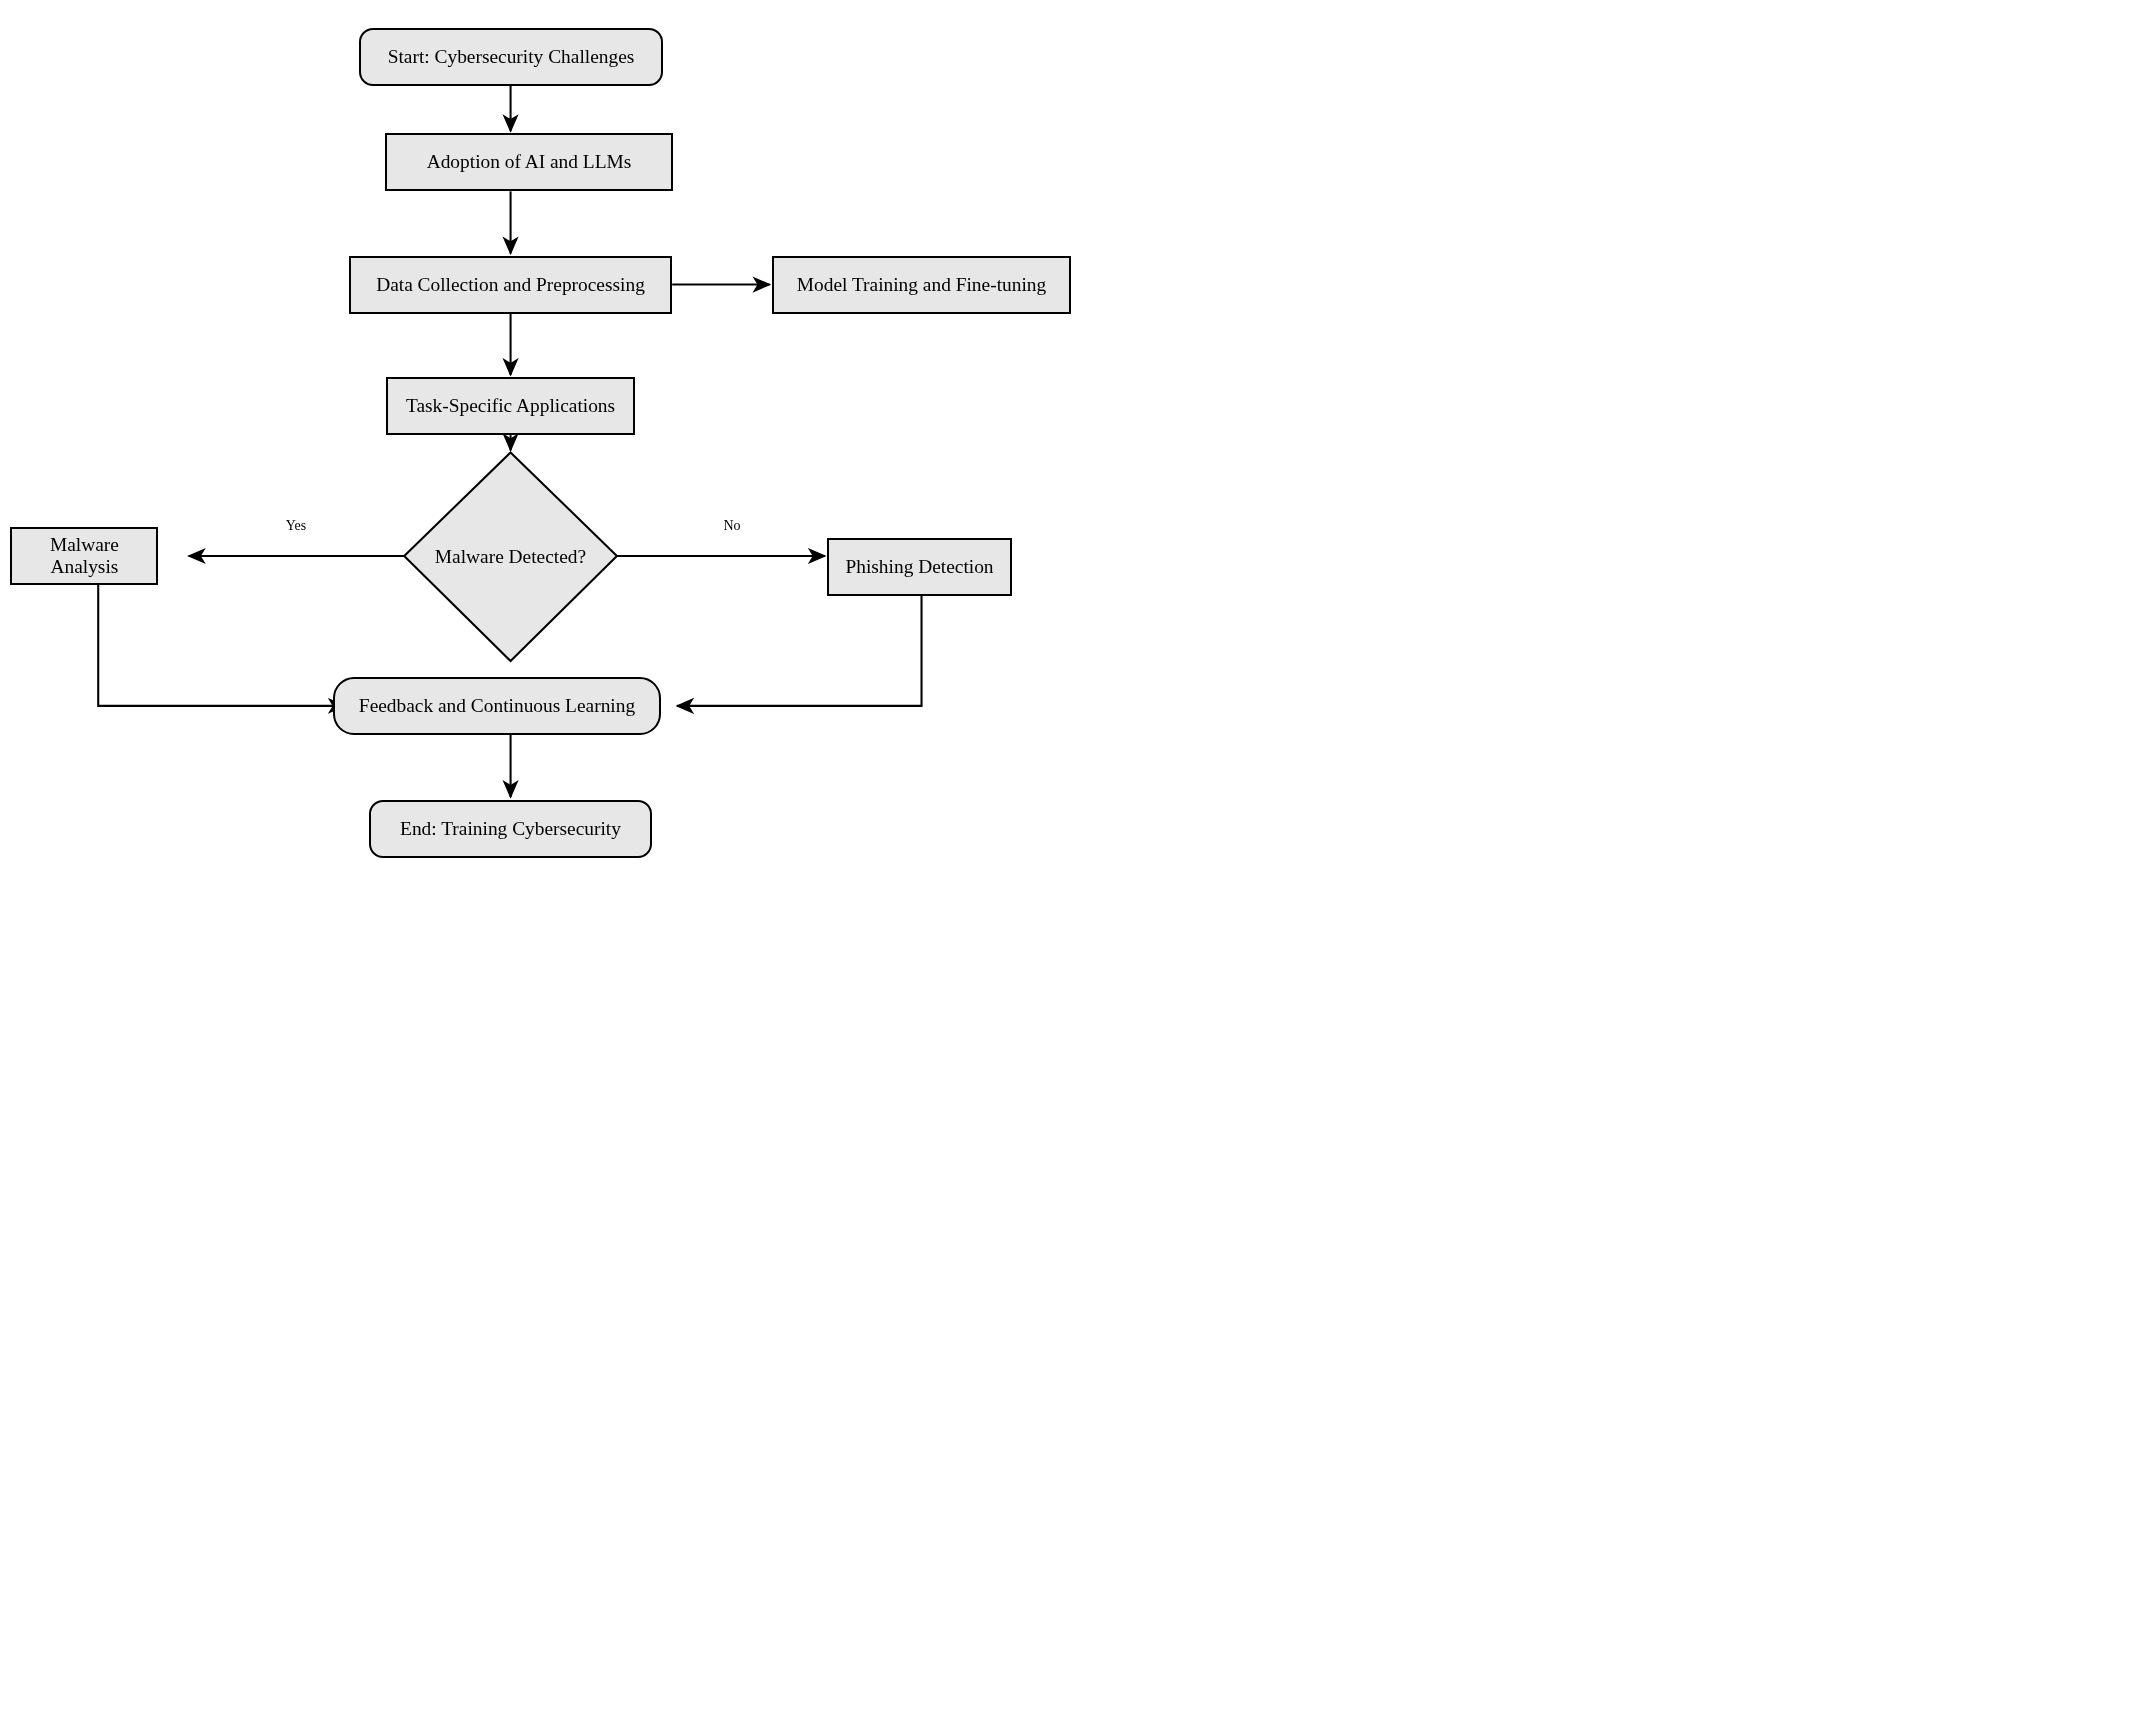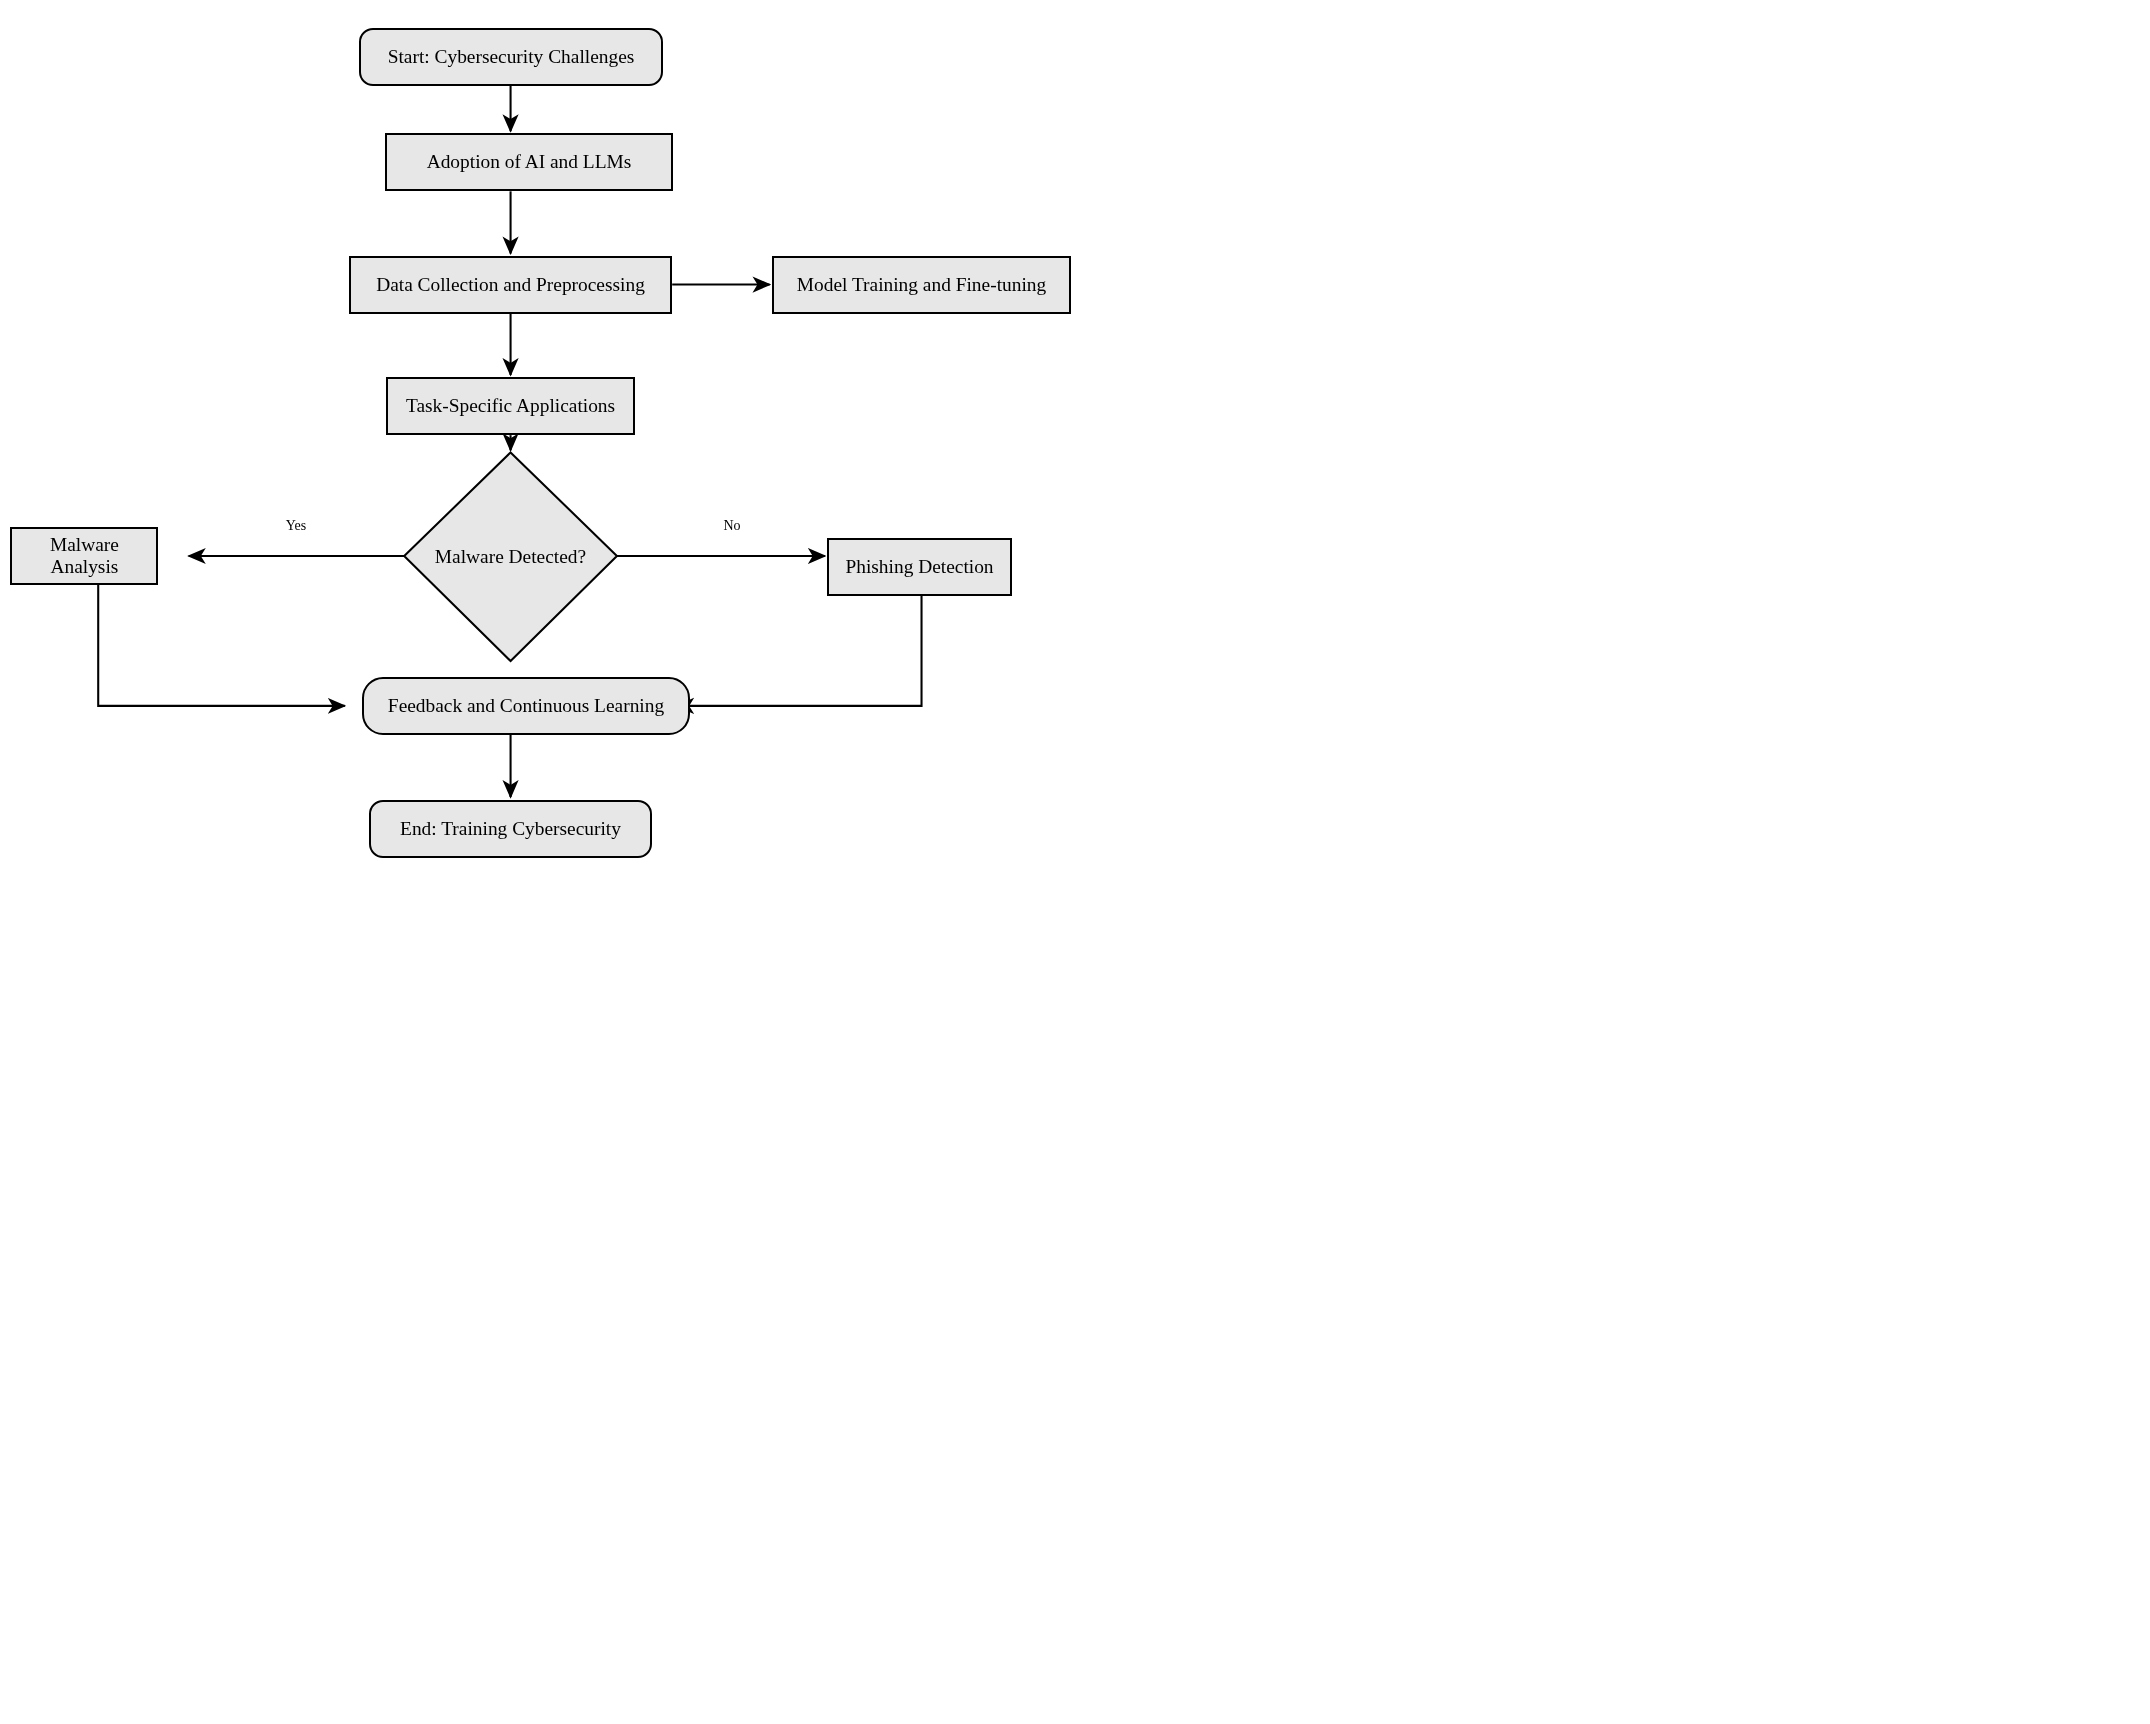--- a/index.html
+++ b/index.html
@@ -50,21 +50,21 @@
   }
   
   #n-start    { left: 359px;  top: 11.7px;   width: 304px; height: 58px; margin-top: 16px; }
   #n-adoption { left: 385px;  top: 133px;  width: 288px; height: 58px; }
   #n-data     { left: 349px;  top: 256px;  width: 323px; height: 58px; }
   #n-model    { left: 772px; top: 256px;  width: 299px; height: 58px; }
   #n-task     { left: 386px;  top: 377px;  width: 249px; height: 58px; }
   #n-decision { left: 404px;  top: 453px;  width: 213px; height: 209px; }
   #n-malware  { left: 10.4px;   top: 527px;  width: 148px; height: 58px; }
   #n-phishing { left: 827px; top: 527px;  width: 185px; height: 58px; margin-top: 11px; }
-  #n-feedback { left: 362px;  top: 677px;  width: 328px; height: 58px; border-radius: 21px; }
+  #n-feedback { left: 333px;  top: 677px;  width: 328px; height: 58px; border-radius: 21px; }
   #n-end      { left: 369px;  top: 800px; width: 283px; height: 58px; }
   #lbl-yes    { left: 265px;  top: 518px; }
   #lbl-no     { left: 701px; top: 518px; }
 </style>
 </head>
 <body>
 
 <div class="canvas">
 
   <svg class="edges" viewBox="0 0 1556 1248">

